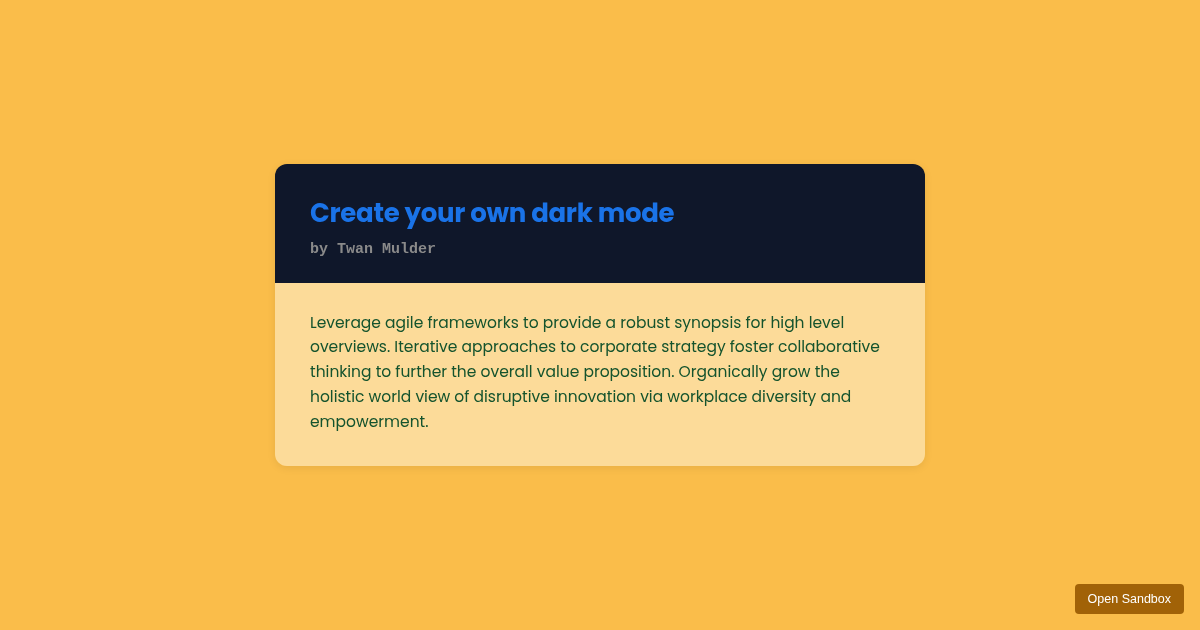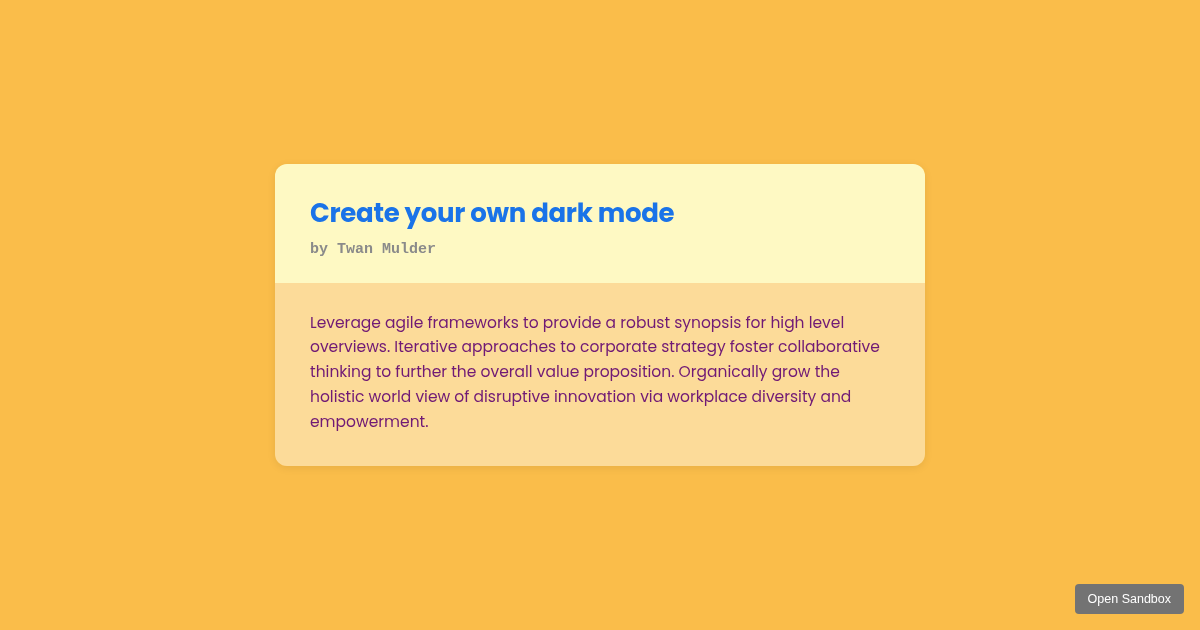--- a/index.html
+++ b/index.html
@@ -17,51 +17,51 @@
       font-family: 'Poppins', -apple-system, BlinkMacSystemFont, 'Segoe UI', sans-serif;
       position: relative;
     }
     .card {
       width: 650px;
       border-radius: 12px;
       overflow: hidden;
       box-shadow: 0 2px 8px rgba(0,0,0,0.08);
     }
     .card-header {
-      background-color: #fef9c3;
+      background-color: #0f172a;
       padding: 30px 35px 25px 35px;
     }
     .card-title {
       color: #1a73e8;
       font-size: 26px;
       font-weight: 700;
       margin-bottom: 8px;
       letter-spacing: -0.3px;
     }
     .card-author {
       color: #8a8a8a;
       font-size: 15px;
       font-weight: 600;
       font-family: Liberation Mono, monospace;
     }
     .card-body {
       background-color: #fcdb99;
       padding: 28px 35px 32px 35px;
     }
     .card-text {
-      color: #701a75;
+      color: #14532d;
       font-size: 15.5px;
       line-height: 1.6;
       font-weight: 400;
     }
     .open-sandbox-btn {
       position: absolute;
       bottom: 16px;
       right: 16px;
-      background-color: #737373;
+      background-color: #a16207;
       color: #ffffff;
       border: none;
       padding: 8px 13px;
       font-size: 12.5px;
       border-radius: 4px;
       cursor: pointer;
       font-family: -apple-system, BlinkMacSystemFont, 'Segoe UI', sans-serif;
     }
   </style>
 </head>

